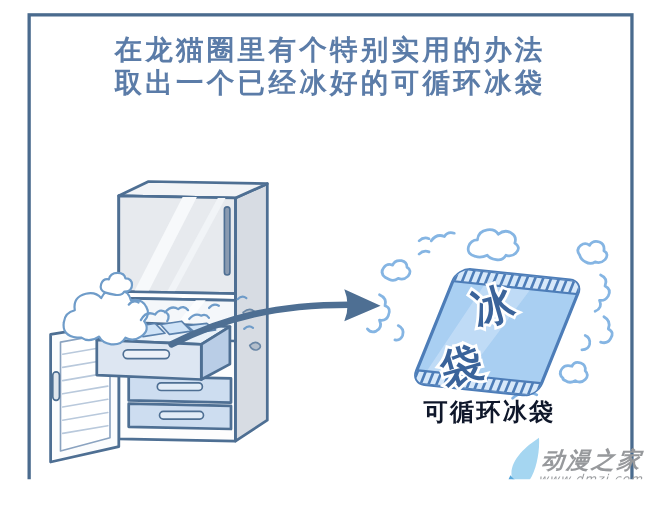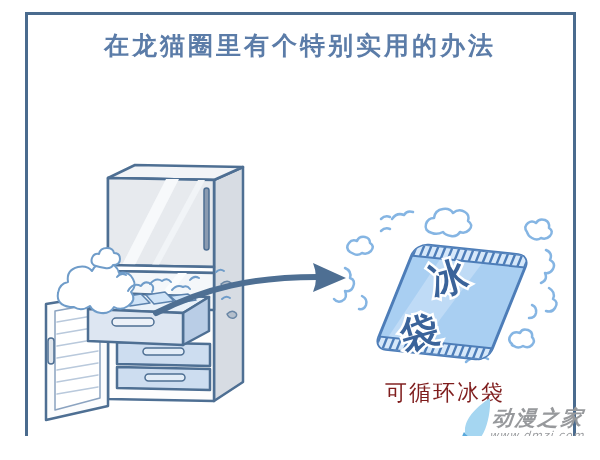--- a/index.html
+++ b/index.html
@@ -11,22 +11,22 @@
     position:absolute; left:25px; top:12px; width:551px; height:432px;
     box-sizing:border-box; border:3px solid #4a6b8e; background:transparent;
   }
   .header { position:absolute; left:30px; top:31px; width:540px; text-align:center; }
   .header .cap-line {
     color:#5b7ca8; font-weight:700; font-size:25px; line-height:30px;
     letter-spacing:3px; white-space:nowrap;
   }
   .illu { position:absolute; left:0; top:0; width:600px; height:460px; }
   .icepack-caption {
-    position:absolute; left:350px; top:378px; width:190px; text-align:center;
-    color:#7f1d1d; font-weight:400; font-size:22px; letter-spacing:2px; white-space:nowrap;
+    position:absolute; left:350px; top:360px; width:190px; text-align:center;
+    color:#0f172a; font-weight:700; font-size:22px; letter-spacing:2px; white-space:nowrap;
   }
   .watermark { position:absolute; left:438px; top:393px; width:162px; height:60px; }
   .wm-logo { position:absolute; left:12px; top:2px; width:46px; height:58px; }
   .wm-name {
     position:absolute; left:54px; top:11px; width:106px;
     color:#97999c; font-weight:700; font-style:italic; font-size:21px;
     letter-spacing:2px; transform:skewX(-6deg); white-space:nowrap;
   }
   .wm-url {
     position:absolute; left:52px; top:36px; width:108px;
@@ -37,20 +37,21 @@
 </style>
 </head>
 <body>
 
 <div class="canvas">
 
   <div class="frame"></div>
 
   <div class="header">
     <div class="cap-line">在龙猫圈里有个特别实用的办法</div>
+    <div class="cap-line">取出一个已经冰好的可循环冰袋</div>
   </div>
 
   <svg class="illu" viewBox="0 0 600 460">
     <defs>
       <clipPath id="bagclip">
           <rect x="-57" y="-54" width="114" height="108" rx="12"></rect>
         </clipPath>
     </defs>
 
     <g stroke="#4e6f93" stroke-width="2.5" stroke-linejoin="round" stroke-linecap="round">

